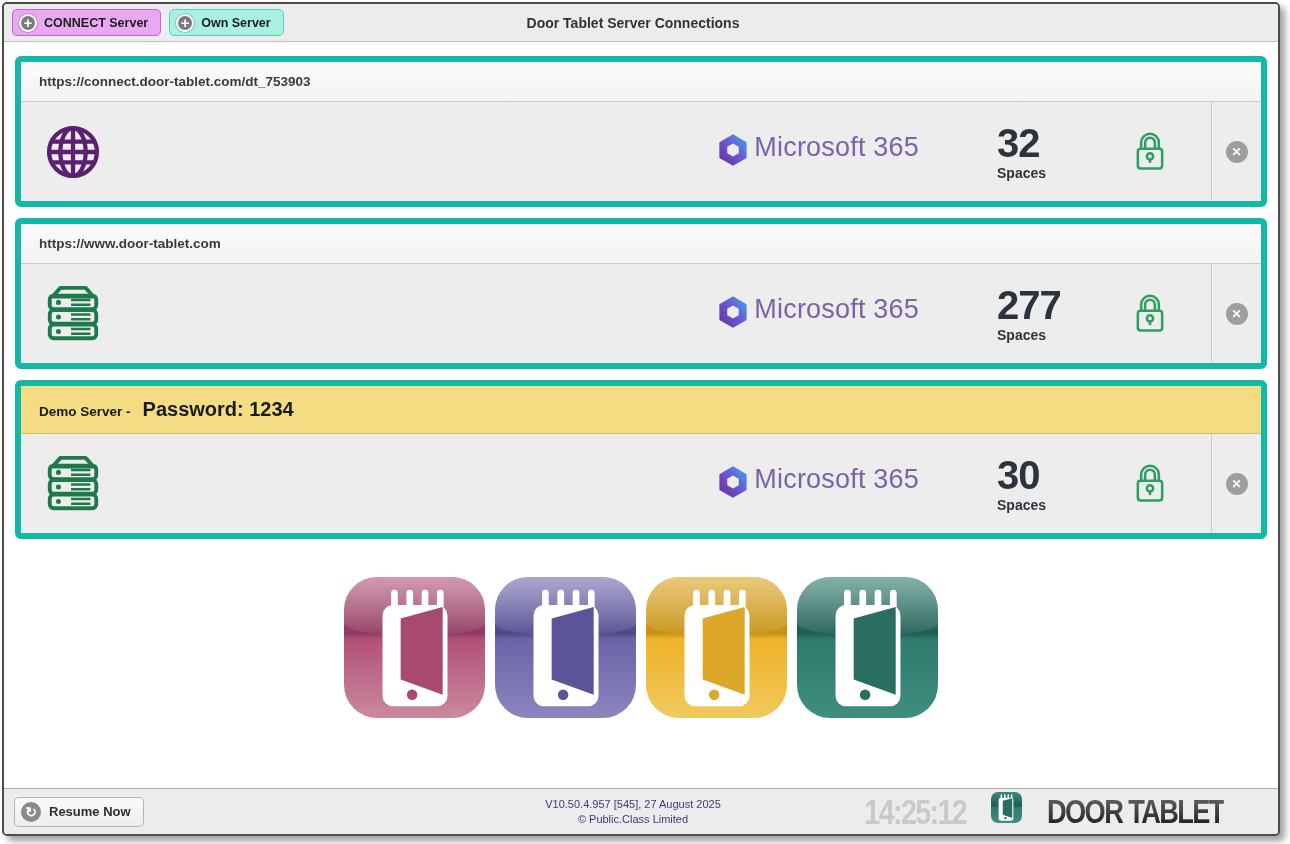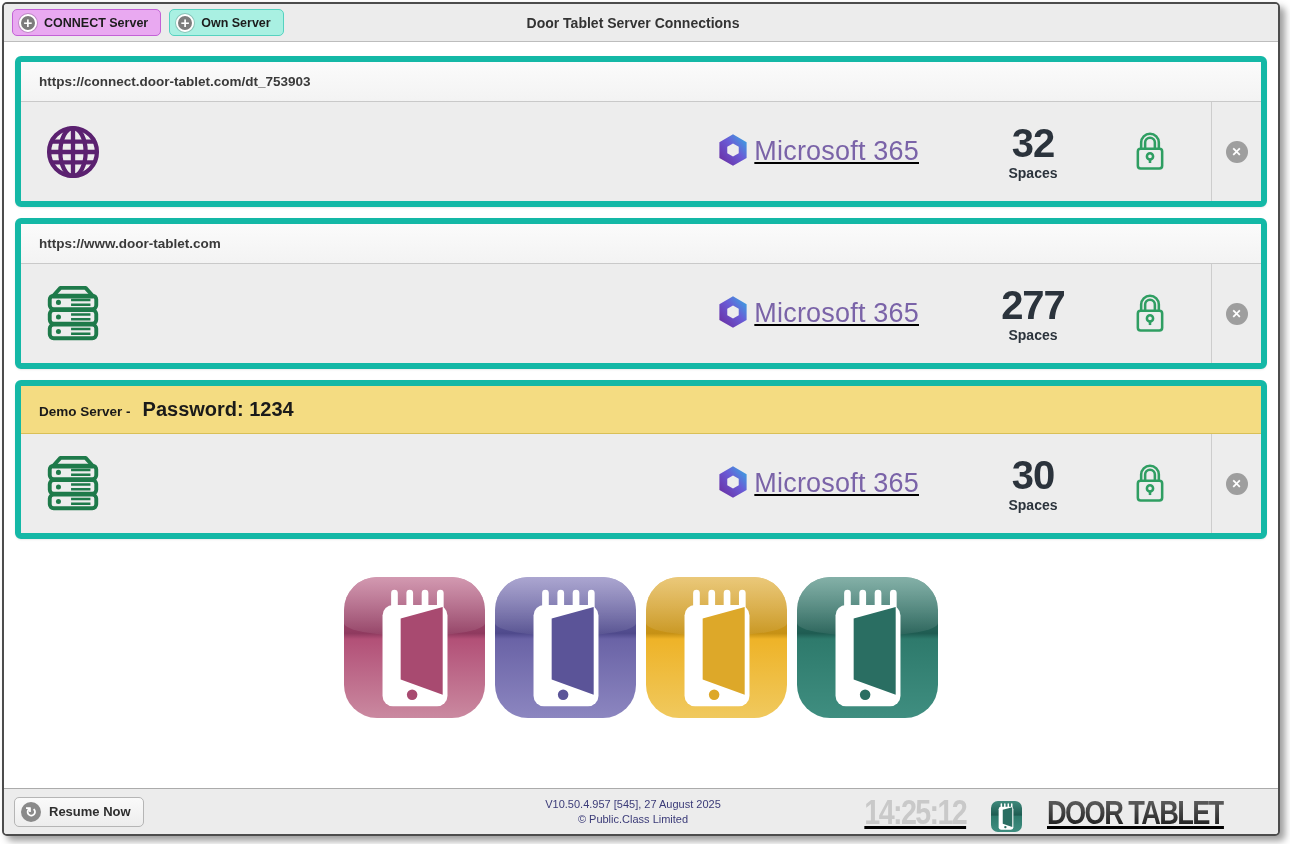--- a/index.html
+++ b/index.html
@@ -53,23 +53,23 @@
   .card-header.demo{
     background:#f4dc82; border-bottom:1px solid #d9c057; color:#1a1a1a;
   }
   .card-header.demo .pw{ font-size:20px; font-weight:bold; margin-left:12px; }
   .card-body{
     height:99px; display:flex; align-items:center; background:#ededed;
   }
   .srv-icon{ margin-left:20px; width:64px; display:flex; align-items:center; justify-content:center; }
 
   .right-group{ margin-left:auto; display:flex; align-items:center; }
-  .m365{ display:flex; align-items:center; gap:3px;text-decoration:underline; }
+  .m365{ display:flex; align-items:flex-start; gap:3px; }
   .m365-text{ font-size:27px; color:#7a63a8; letter-spacing:.2px; }
-  .spaces{ margin-left:78px; text-align:center; min-width:72px; }
+  .spaces{ margin-left:78px; min-width:72px; }
   .spaces .num{ font-size:40px; font-weight:800; color:#2b333c; line-height:1; letter-spacing:-1px; }
   .spaces .lbl{ font-size:14px; font-weight:bold; color:#2b333c; margin-top:2px; }
   .lock-wrap{ margin-left:62px; margin-right:42px; display:flex; align-items:center; cursor:pointer; background:none; border:none; }
 
   .close-col{
     align-self:stretch; width:50px; border-left:1px solid #cdcdcd;
     display:flex; align-items:center; justify-content:center;
   }
   .close-btn{
     width:22px; height:22px; border-radius:50%; background:#9e9e9e; border:none;
@@ -114,21 +114,21 @@
     font-size:13px; font-weight:bold; color:#2e2e2e; cursor:pointer;
   }
   .refresh-circle{
     width:20px; height:20px; border-radius:50%; background:#8a8a8a; color:#fff;
     display:flex; align-items:center; justify-content:center; font-size:14px; font-weight:bold;
   }
   .version{
     position:absolute; left:0; right:16px; text-align:center; pointer-events:none;
     font-size:11px; color:#3b3b78; line-height:1.35;
   }
-  .clock-brand{ margin-left:auto; display:flex; align-items:flex-end; gap:25px; z-index:1;text-decoration:underline; }
+  .clock-brand{ margin-left:auto; display:flex; align-items:flex-start; gap:25px; z-index:1; }
   .clock{
     font-size:35px; font-weight:bold; color:#c9c9c9; letter-spacing:-2px;
     transform:scaleX(.82); transform-origin:right center; white-space:nowrap;
   }
   .brand-icon{
     width:31px; height:31px; border-radius:7px; flex:0 0 31px;
     background:linear-gradient(180deg,#3f8a7c 0%,#1f5c52 45%,#2e7a6c 50%,#3f8e80 100%);
     color:#2a6e62; display:flex; align-items:center; justify-content:center;
   }
   .brand-text{

